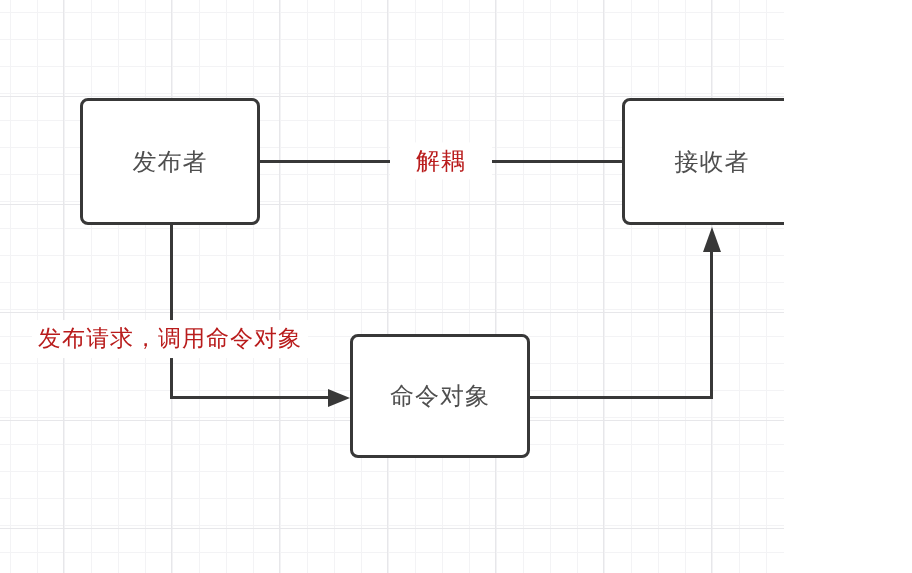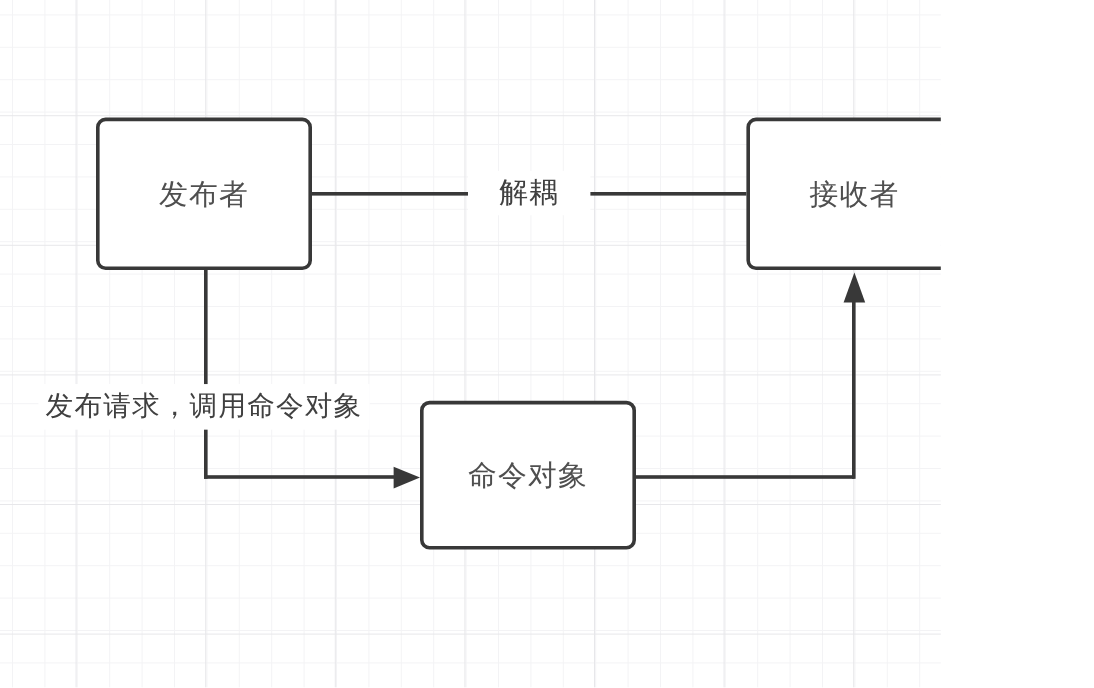--- a/index.html
+++ b/index.html
@@ -73,21 +73,21 @@
     border-left: 9px solid transparent;
     border-right: 9px solid transparent;
     border-bottom: 25px solid #383838;
     z-index: 1;
   }
 
   .edge-label {
     position: absolute;
     transform: translate(-50%, -50%);
     background: #ffffff;
-    color: #404040;
+    color: #b91c1c;
     font-size: 23px;
     letter-spacing: 1px;
     white-space: nowrap;
     z-index: 3;
     line-height: 1.3;
     text-align: right;
   }
   #decouple-label { left: 441px; top: 161px; padding: 3px 26px; font-size: 24px; }
   #publish-label  { left: 170px; top: 303px; padding: 4px 6px; margin-top: 36px; }
   #invoke-label   { left: 726px; top: 303px; padding: 4px 6px; }

